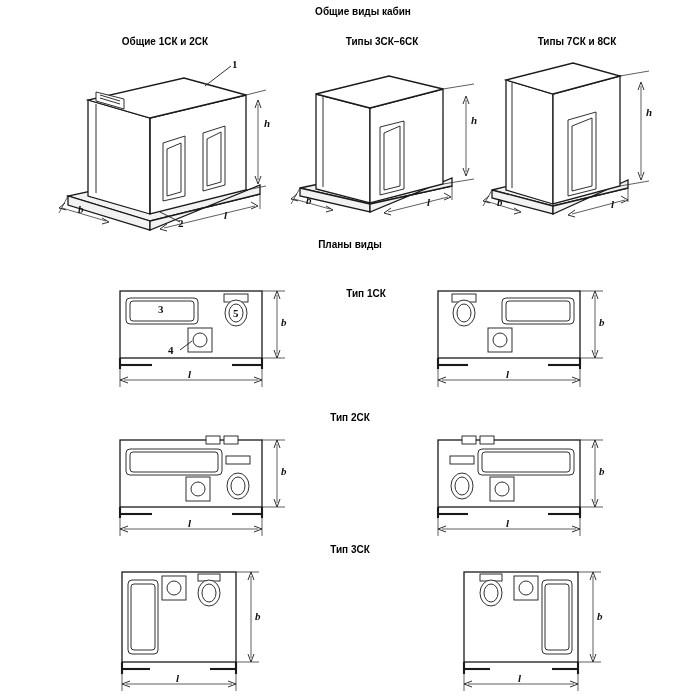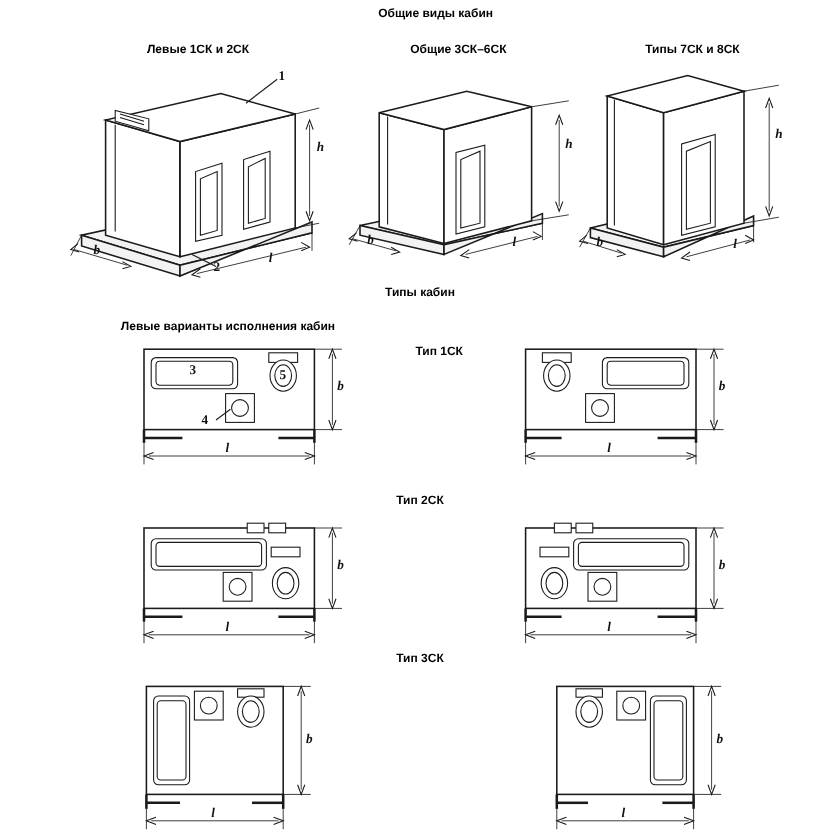--- a/index.html
+++ b/index.html
@@ -24,27 +24,26 @@
   .dim{stroke:#1a1a1a;stroke-width:0.7;fill:none;}
   .ital{font-style:italic;font-family:"Liberation Serif", serif;font-size:11px;font-weight:bold;}
   .num{font-family:"Liberation Serif", serif;font-size:11px;}
 </style>
 </head>
 <body>
 
 <div class="stage">
 
   <div class="title" style="left:363px;top:6px;">Общие виды кабин</div>
-  <div class="title" style="left:350px;top:239px;">Типы кабин</div>
-
-  <div class="title" style="left:165px;top:36px;">Левые 1СК и 2СК</div>
-  <div class="title" style="left:382px;top:36px;">Общие 3СК–6СК</div>
+  <div class="title" style="left:350px;top:239px;">Планы виды</div>
+
+  <div class="title" style="left:165px;top:36px;">Общие 1СК и 2СК</div>
+  <div class="title" style="left:382px;top:36px;">Типы 3СК–6СК</div>
   <div class="title" style="left:577px;top:36px;">Типы 7СК и 8СК</div>
 
-  <div class="title" style="left:190px;top:267px;">Левые варианты исполнения кабин</div>
 
   <div class="title" style="left:366px;top:288px;">Тип 1СК</div>
   <div class="title" style="left:350px;top:412px;">Тип 2СК</div>
   <div class="title" style="left:350px;top:544px;">Тип 3СК</div>
 
   <svg width="700" height="700">
 
     <g>
 
       <polygon points="68,196 150,221 260,194 178,172" class="ln med fillg"></polygon>

